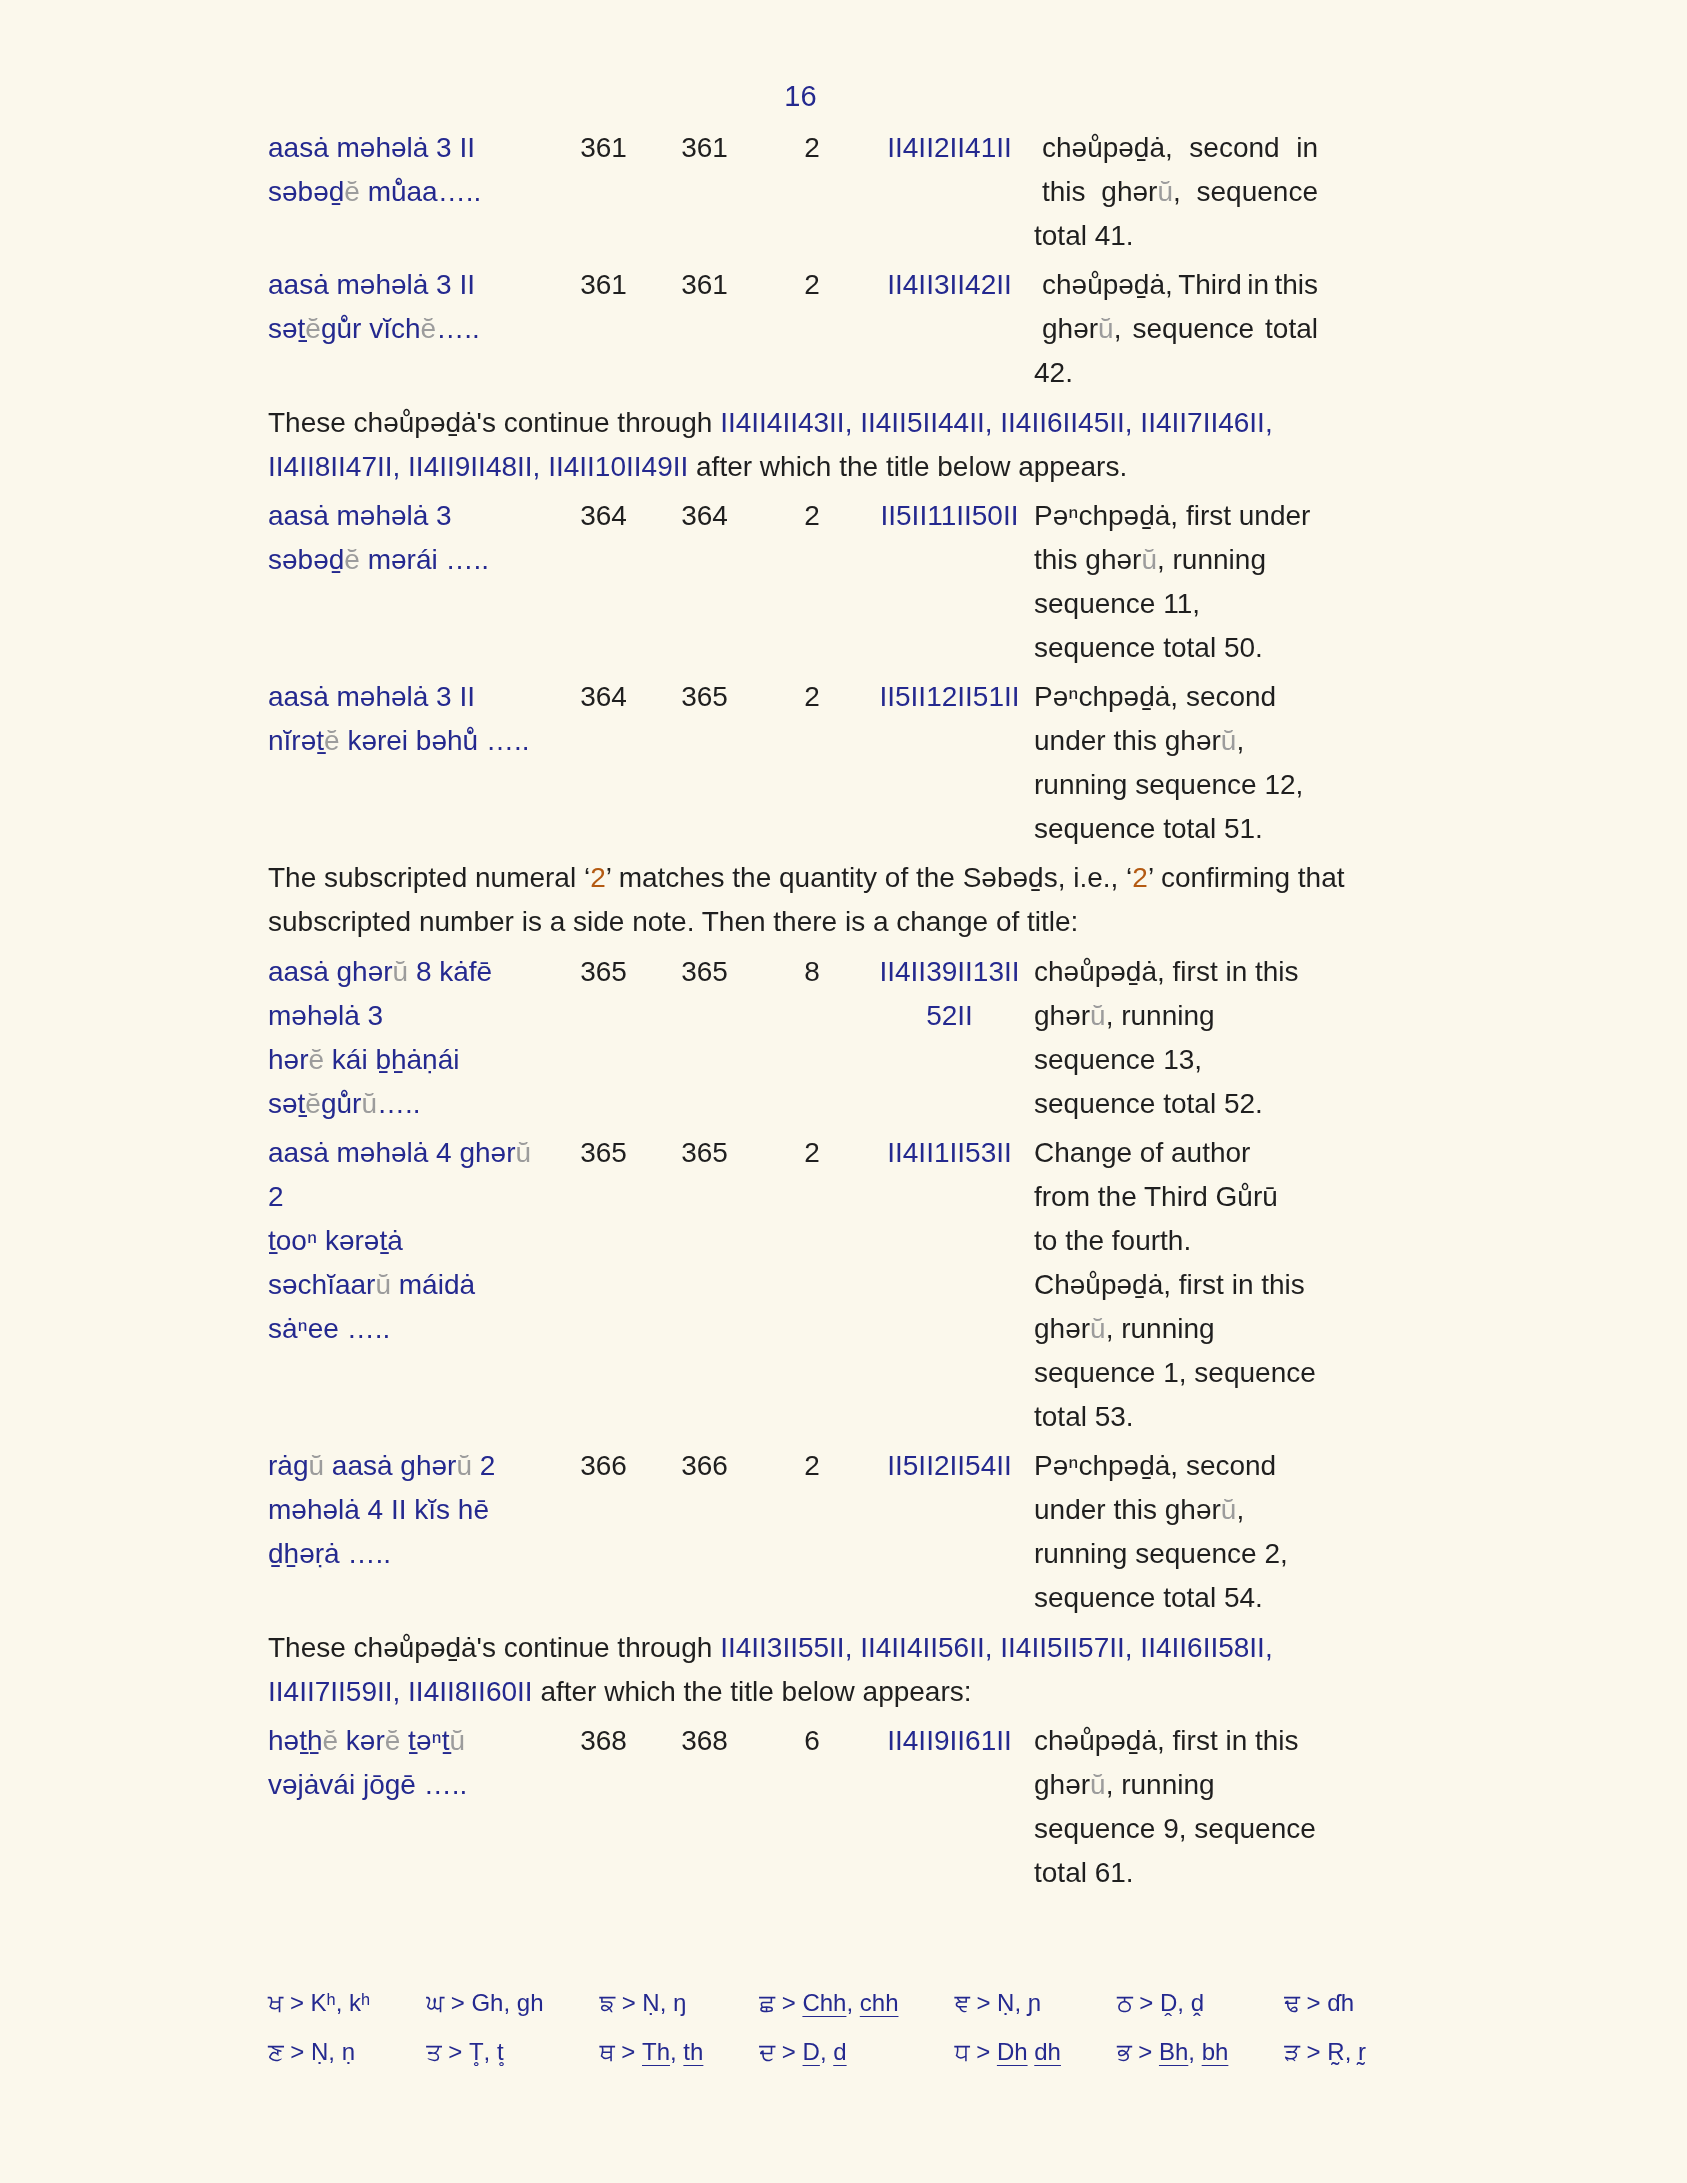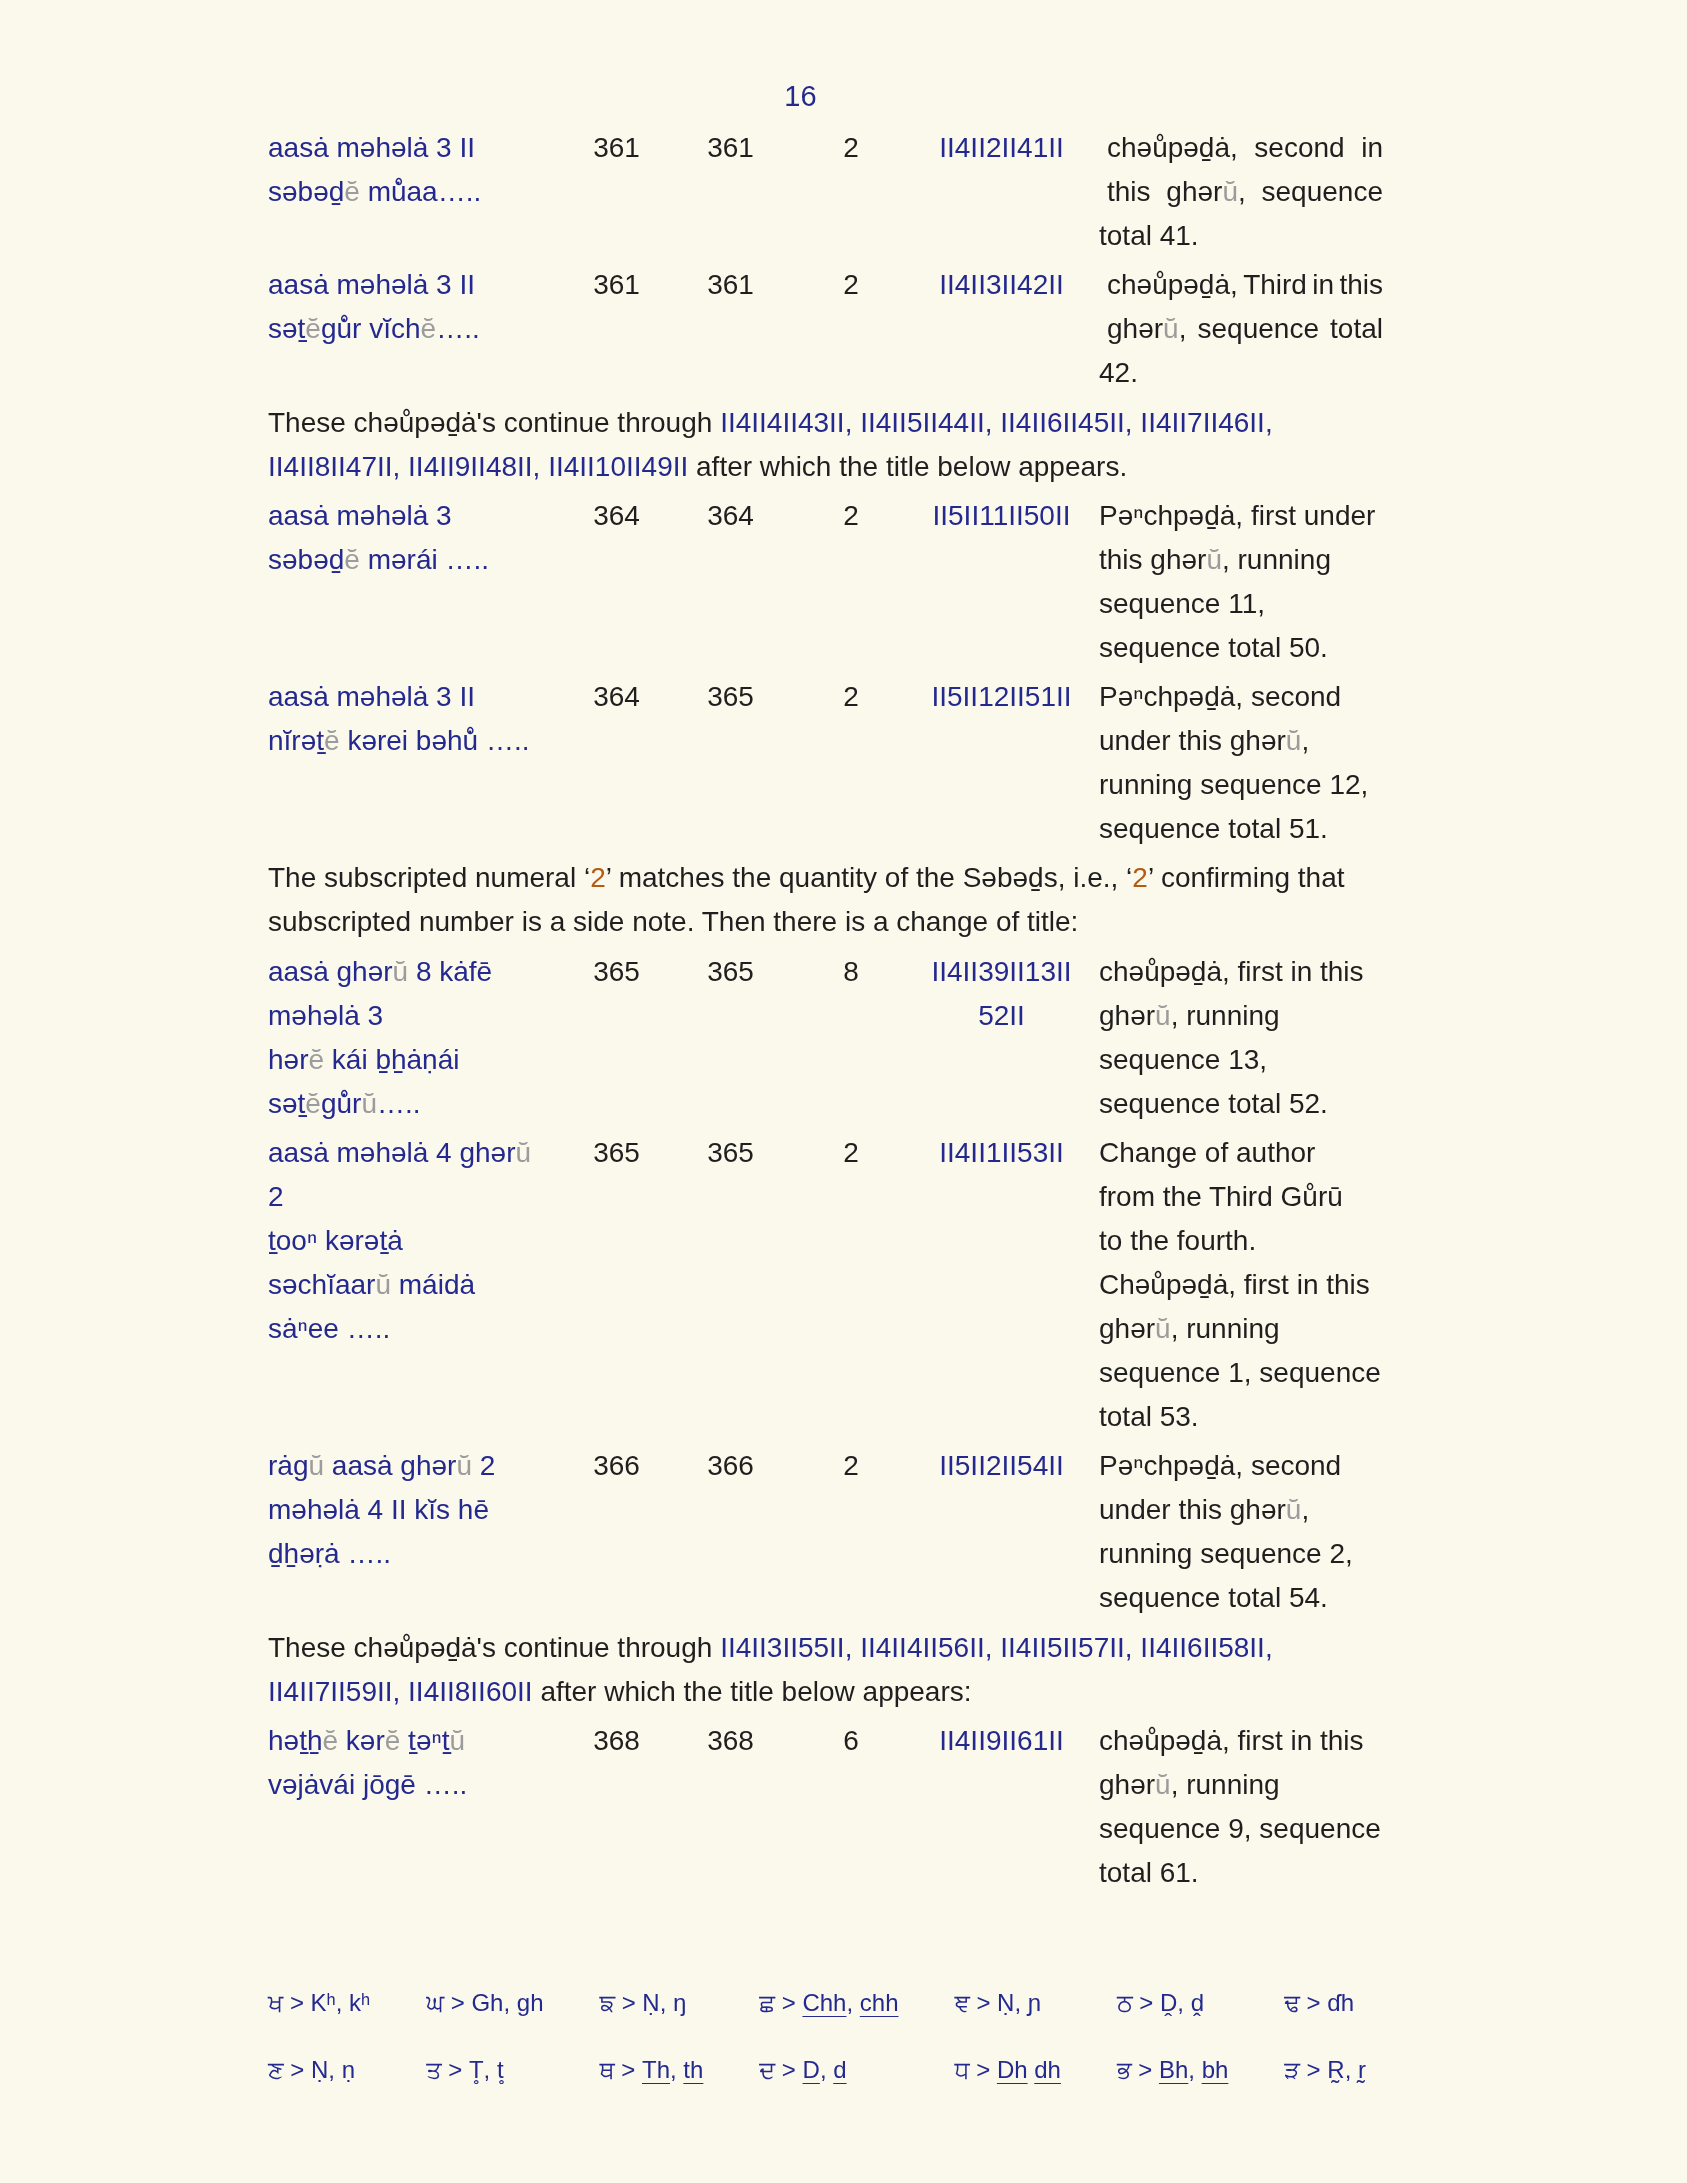--- a/index.html
+++ b/index.html
@@ -13,40 +13,40 @@
     font-size:28px;color:var(--black);
   }
   .pageno{
     position:absolute;top:64px;left:268px;width:1065px;
     text-align:center;color:var(--blue);font-size:29px;margin-top:16px;
   }
   .content{position:absolute;left:268px;top:126px;width:1125px;}
   .row{
     display:grid;
     grid-template-columns:284px 93px 99px 106px 159px 284px;
-    column-gap:18px;margin-bottom:5.3px;align-items:start;
+    column-gap:5px;margin-bottom:5.3px;align-items:start;
   }
   .line{line-height:44px;white-space:nowrap;}
   .cell-title{color:var(--blue);}
   .cell-num{color:var(--black);text-align:center;line-height:44px;}
   .cell-code{color:var(--blue);text-align:center;}
   .cell-desc{color:var(--black);}
   .cell-desc .line.j{
     display:flex;justify-content:space-between;white-space:nowrap;margin-left:8px;
   }
   .para{line-height:44px;margin:2.6px 0 5.3px;width:1125px;}
   .heading{line-height:44px;margin:5.3px 0 8px;color:var(--blue);}
   .seg.b{color:var(--blue);} .seg.k{color:var(--black);}
   .seg.g{color:var(--gray);} .seg.o{color:var(--orange);}
   .seg.u{text-decoration:underline;text-underline-offset:4.6px;text-decoration-thickness:1.3px;}
   .seg.sub{vertical-align:sub;font-size:0.62em;}
   .footer{
     position:absolute;left:268px;top:1988px;width:1098px;
     display:grid;grid-template-columns:repeat(7,max-content);
-    justify-content:space-between;row-gap:38px;
+    justify-content:space-between;row-gap:20px;
     color:var(--blue);font-size:24px;line-height:29px;
   }
   .footer .key-cell{white-space:nowrap;}
 </style>
 </head>
 <body>
 
 <div class="pageno">16</div>
 <div class="content" id="blocks">
     <div class="row">

